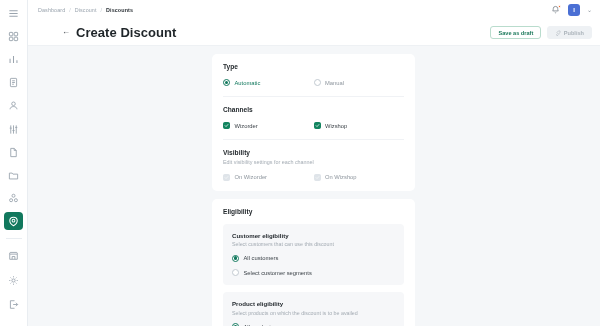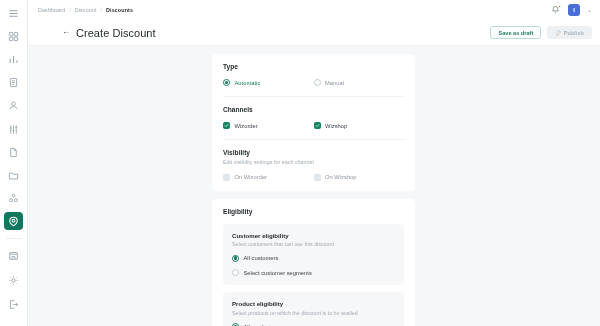--- a/index.html
+++ b/index.html
@@ -75,21 +75,21 @@
     height: 26px; background: #ffffff;
     display: flex; align-items: center;
     padding: 0 8px 0 34px;
     flex: 0 0 26px;
     border-bottom: 1px solid #eef1f4;
   }
   .back-arrow {
     color: #3b4248; font-size: 8px; line-height: 1;
     margin-right: 6px; margin-top: -1px;
   }
-  .page-title { font-size: 11px; font-weight: normal; color: #1f2529; letter-spacing: .05px; text-align: center; }
+  .page-title { font-size: 13px; font-weight: bold; color: #1f2529; letter-spacing: .05px; text-align: center; }
   .pagehead-actions { margin-left: auto; display: flex; align-items: center; gap: 6px; }
   .btn {
     height: 13px; border-radius: 3px;
     display: flex; align-items: center; gap: 2.5px;
     padding: 0 7px; font-size: 5.6px; font-weight: bold;
     white-space: nowrap;
   }
   .btn-draft { background: #ffffff; border: .8px solid #b9dccd; color: #1d7a5c; }
   .btn-publish { background: #eef1f4; border: .8px solid #eef1f4; color: #aab2b9; }
   .btn-publish svg { width: 6px; height: 6px; display:block; }

